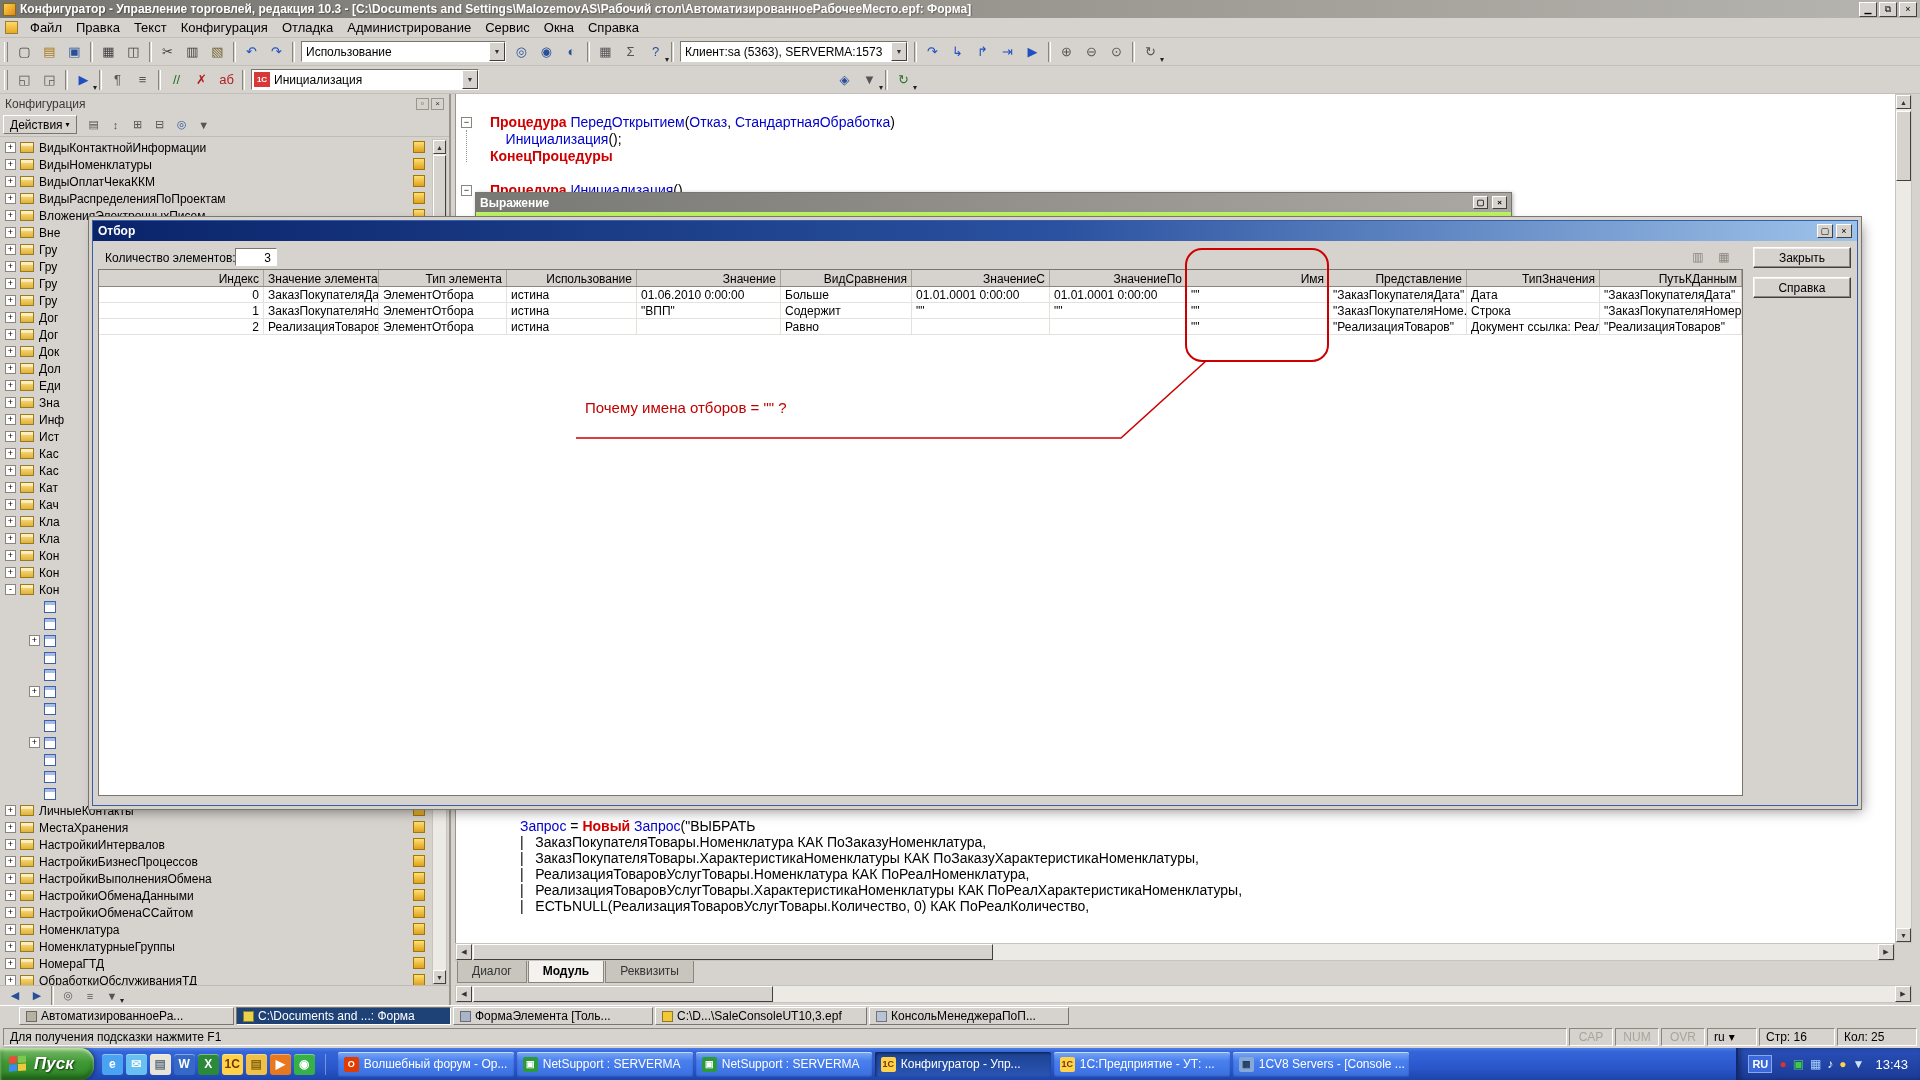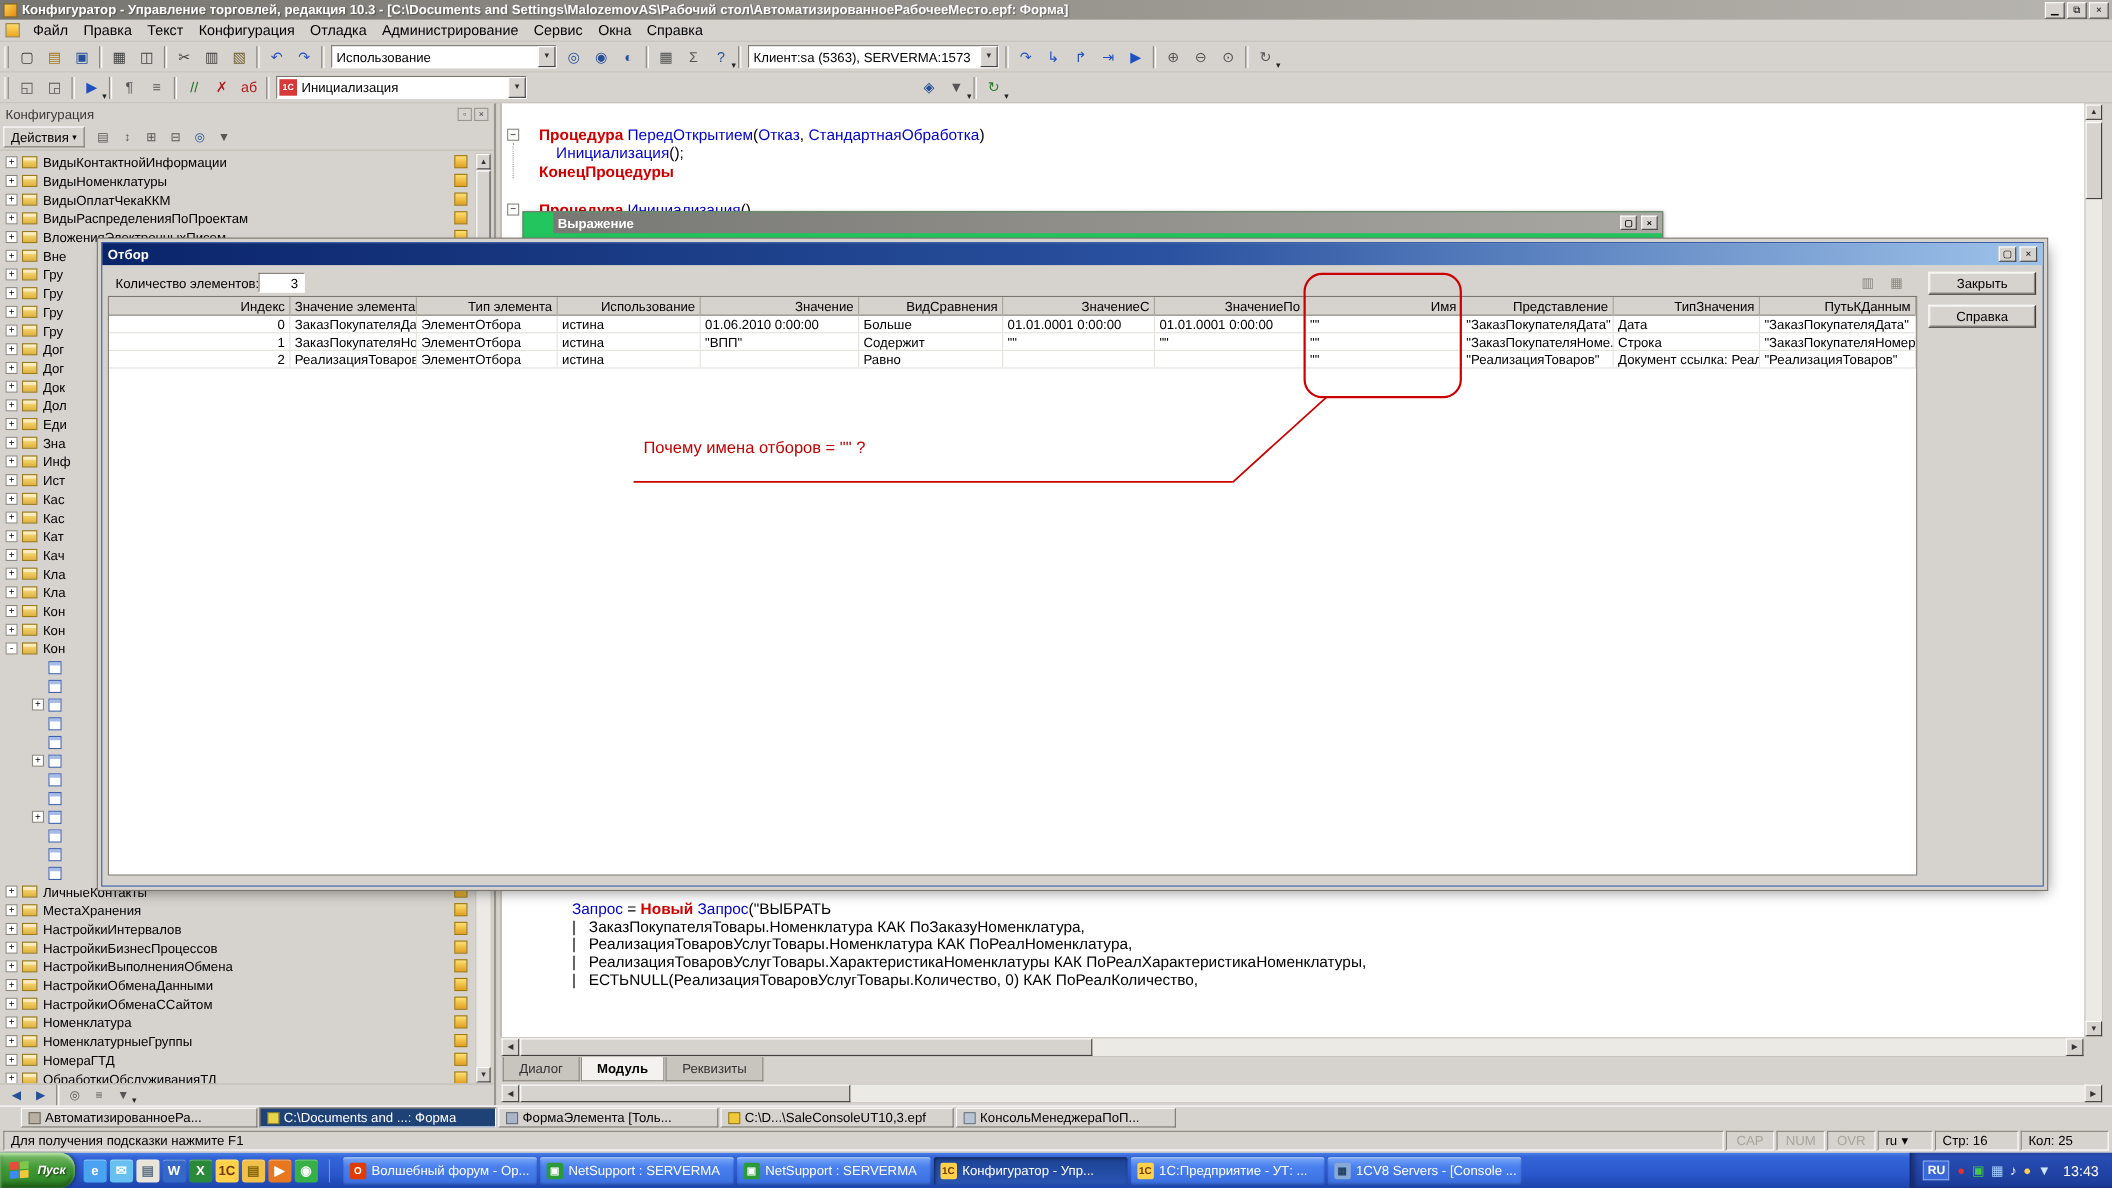--- a/index.html
+++ b/index.html
@@ -60,21 +60,21 @@
 .tk-kw{color:#d00000;font-weight:bold;}
 .tk-id{color:#0000cc;}
 .tk-pn{color:#000;}
 .tk-st{color:#000;}
 .fold{position:absolute;width:11px;height:11px;border:1px solid #8a867e;background:#fff;font-size:9px;line-height:9px;text-align:center;z-index:2;}
 .f1{left:461px;top:117px;}
 .f2{left:461px;top:185px;}
 .fline{position:absolute;left:466px;top:130px;height:32px;border-left:1px dotted #9a968e;z-index:2;}
 .code-bottom{position:absolute;left:520px;top:818px;z-index:1;}
 .code-bottom .cl{height:16px;line-height:16px;}
-.expr-win{position:absolute;left:475px;top:192px;width:1037px;height:30px;background:#22c55e;border:1px solid #7a766e;z-index:4;box-shadow:1px 1px 4px rgba(0,0,0,.3);padding-left:27px;}
+.expr-win{position:absolute;left:475px;top:192px;width:1037px;height:30px;background:#bef264;border:1px solid #7a766e;z-index:4;box-shadow:1px 1px 4px rgba(0,0,0,.3);}
 .etitle{height:19px;display:flex;align-items:center;gap:2px;padding:0 4px;background:linear-gradient(90deg,#787874,#aaa8a2);color:#fff;font-weight:bold;font-size:12px;}
 .etitle .ettl{flex:1;}
 .sm2{width:15px;height:13px;font-size:8px;line-height:11px;}
 
 
 .hscroll{position:absolute;height:18px;background:#eceae5;border:1px solid #c8c4bc;}
 .hscroll.ed{left:455px;top:943px;width:1440px;}
 .hscroll.mdi{left:455px;top:985px;width:1457px;}
 .har{position:absolute;top:0;width:16px;height:16px;background:#d6d3ce;border:1px solid;border-color:#fff #404040 #404040 #fff;font-size:7px;display:grid;place-items:center;color:#333;}
 .har.l{left:0;}.har.r{right:0;}
@@ -120,21 +120,21 @@
 .scell{height:18px;border:1px solid;border-color:#8a867e #fff #fff #8a867e;font-size:12px;display:flex;align-items:center;padding:0 6px;white-space:nowrap;}
 .scell.hint{flex:1;}
 .sright{display:flex;gap:2px;}
 .key{color:#a8a49c;width:44px;justify-content:center;}
 .langc{width:50px;gap:4px;}
 .linec{width:76px;}
 .colc{width:80px;}
 
 
 .taskbar{position:absolute;left:0;top:1048px;right:0;height:32px;background:linear-gradient(#4b7fe8,#3465d8 12%,#2a58cc 60%,#1c44ac);display:flex;align-items:center;z-index:20;}
-.start{flex:none;height:32px;display:flex;align-items:center;gap:6px;padding:0 8px 0 9px;background:linear-gradient(#7ebb6e,#3f9934 45%,#2e8326);border-radius:0 14px 14px 0;color:#fff;font-weight:bold;font-style:italic;font-size:11px;text-shadow:1px 1px 2px #14320f;box-shadow:inset 0 2px 3px #b8e6a8,inset 0 -4px 5px #1d5c18,2px 0 4px rgba(0,0,0,.35);text-align:right;}
+.start{flex:none;height:32px;display:flex;align-items:center;gap:6px;padding:0 20px 0 9px;background:linear-gradient(#7ebb6e,#3f9934 45%,#2e8326);border-radius:0 14px 14px 0;color:#fff;font-weight:bold;font-style:italic;font-size:17px;text-shadow:1px 1px 2px #14320f;box-shadow:inset 0 2px 3px #b8e6a8,inset 0 -4px 5px #1d5c18,2px 0 4px rgba(0,0,0,.35);text-align:right;}
 .flag{width:19px;height:17px;display:grid;grid-template-columns:8px 8px;grid-template-rows:7px 7px;gap:1px;transform:skewY(-4deg);}
 .flag i{display:block;}
 .flag i:nth-child(1){background:#e84c3c;}
 .flag i:nth-child(2){background:#7cc84c;}
 .flag i:nth-child(3){background:#3c8cf0;}
 .flag i:nth-child(4){background:#f0c83c;}
 .ql{display:flex;gap:3px;align-items:center;margin:0 8px;padding-right:10px;border-right:1px solid rgba(255,255,255,.35);}
 .qli{width:21px;height:21px;border-radius:3px;display:grid;place-items:center;font-size:12px;font-weight:bold;box-shadow:inset 0 1px 0 rgba(255,255,255,.4);}
 .tasks{display:flex;gap:3px;margin-left:4px;}
 .task{width:176px;height:25px;border-radius:2px;background:linear-gradient(#7aa8f8,#4a80ee 35%,#3a6ee0);box-shadow:inset 0 1px 0 rgba(255,255,255,.6),inset 0 -1px 2px rgba(0,0,0,.25);display:flex;align-items:center;gap:5px;padding:0 6px;color:#fff;font-size:12px;white-space:nowrap;overflow:hidden;}
@@ -565,20 +565,21 @@
   <div class="code-top">
       <div class="cl"><span class="tk-kw">Процедура </span><span class="tk-id">ПередОткрытием</span><span class="tk-pn">(</span><span class="tk-id">Отказ</span><span class="tk-pn">, </span><span class="tk-id">СтандартнаяОбработка</span><span class="tk-pn">)</span></div>
       <div class="cl"><span class="tk-pn">    </span><span class="tk-id">Инициализация</span><span class="tk-pn">();</span></div>
       <div class="cl"><span class="tk-kw">КонецПроцедуры</span></div>
       <div class="cl"><span class="tk-pn"></span></div>
       <div class="cl"><span class="tk-kw">Процедура </span><span class="tk-id">Инициализация</span><span class="tk-pn">()</span></div>
     </div>
   <div class="code-bottom">
       <div class="cl"><span class="tk-id">Запрос</span><span class="tk-pn"> = </span><span class="tk-kw">Новый</span><span class="tk-pn"> </span><span class="tk-id">Запрос</span><span class="tk-pn">(</span><span class="tk-st">"ВЫБРАТЬ</span></div>
       <div class="cl"><span class="tk-st">|   ЗаказПокупателяТовары.Номенклатура КАК ПоЗаказуНоменклатура,</span></div>
+      <div class="cl"><span class="tk-st">|   ЗаказПокупателяТовары.ХарактеристикаНоменклатуры КАК ПоЗаказуХарактеристикаНоменклатуры,</span></div>
       <div class="cl"><span class="tk-st">|   РеализацияТоваровУслугТовары.Номенклатура КАК ПоРеалНоменклатура,</span></div>
       <div class="cl"><span class="tk-st">|   РеализацияТоваровУслугТовары.ХарактеристикаНоменклатуры КАК ПоРеалХарактеристикаНоменклатуры,</span></div>
       <div class="cl"><span class="tk-st">|   ЕСТЬNULL(РеализацияТоваровУслугТовары.Количество, 0) КАК ПоРеалКоличество,</span></div>
     </div>
 
   <div class="expr-win">
     <div class="etitle">
       <span class="ettl">Выражение</span>
       <span class="winbtn sm2">▢</span>
       <span class="winbtn sm2">×</span>

